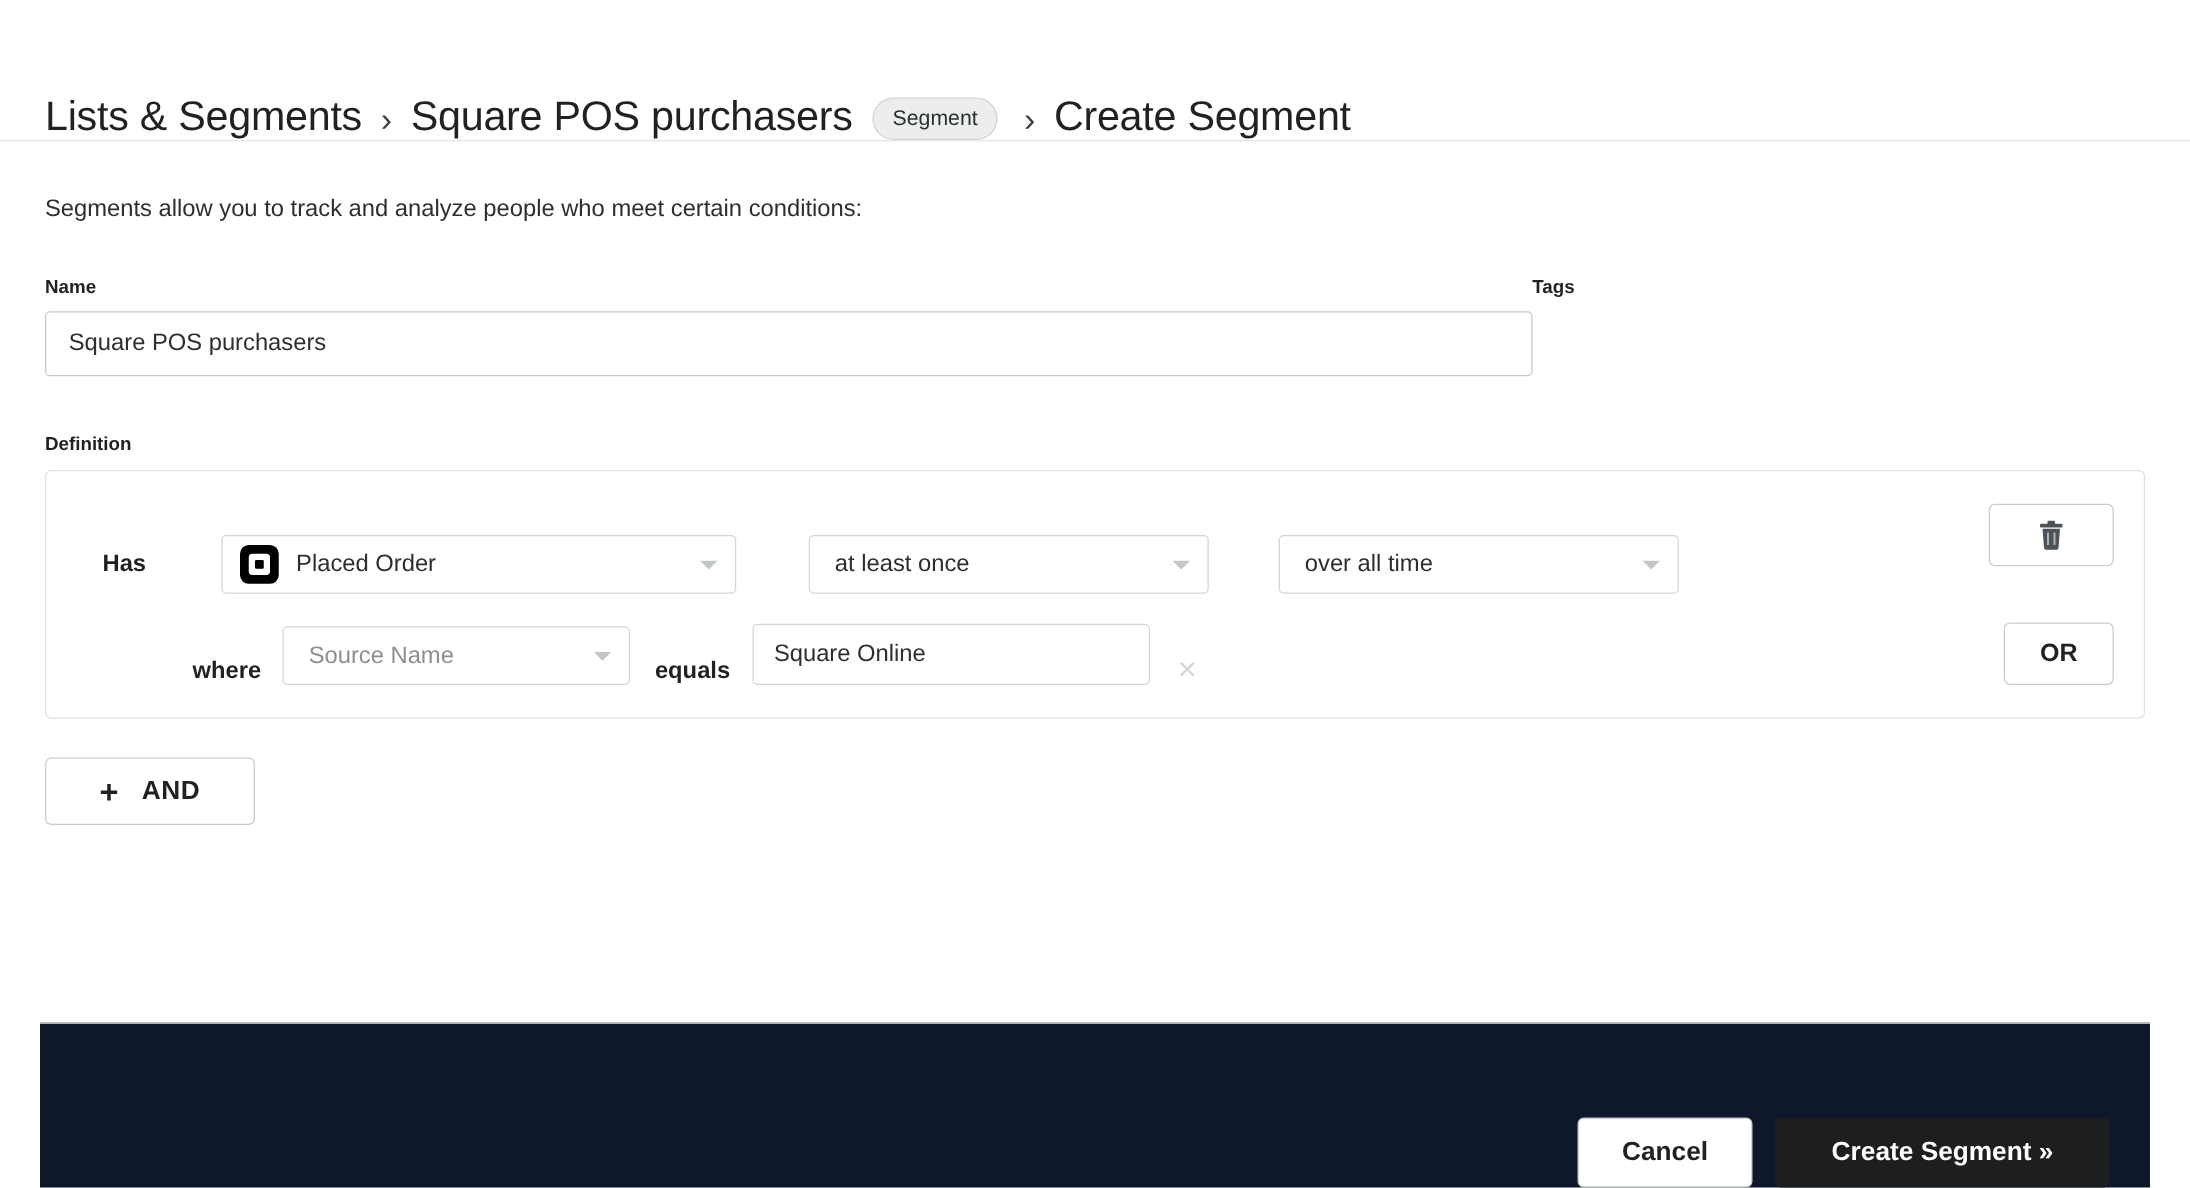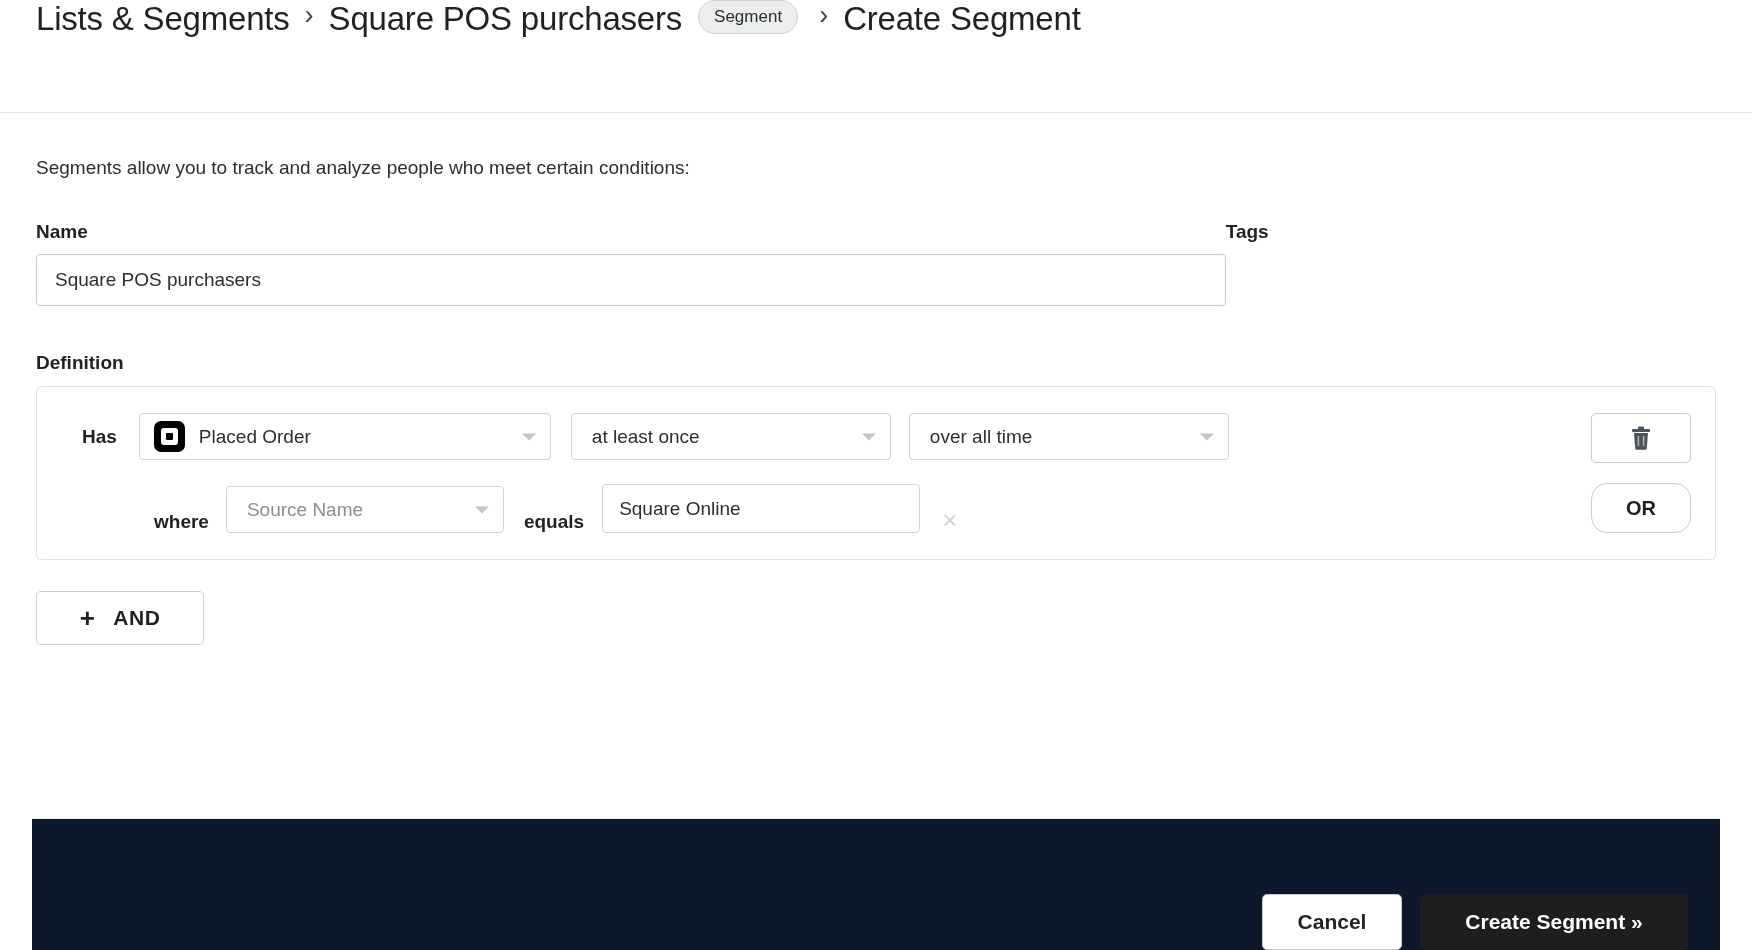--- a/index.html
+++ b/index.html
@@ -12,21 +12,21 @@
     font-family: "Liberation Sans", sans-serif;
     color: #1f2122;
     overflow: hidden;
   }
 
   
   .breadcrumb-bar {
     height: 113px;
     border-bottom: 1px solid #e3e5e5;
     display: flex;
-    align-items: flex-start;
+    align-items: flex-end;
     padding: 0 36px;
   }
   .crumb {
     font-size: 33px;
     font-weight: 400;
     color: #1f2122;
     letter-spacing: -0.2px;
     white-space: nowrap;
   }
   .crumb-link { cursor: pointer; }
@@ -60,21 +60,21 @@
   }
 
   .field-row {
     display: flex;
     margin-top: 42px;
   }
   .field-name { width: 1194px; }
   .field-tags { width: 492px; }
 
   .field-label {
-    font-size: 19px;
+    font-size: 15px;
     font-weight: 700;
     color: #1f2122;
     margin-bottom: 11px;
     display: block;
   }
   .tags-label { margin-bottom: 13px; }
 
   .text-input {
     width: 100%;
     height: 52px;
@@ -140,20 +140,22 @@
     border-left: 7px solid transparent;
     border-right: 7px solid transparent;
     border-top: 7px solid #c3c7c8;
   }
 
   .sel-type { width: 719px; justify-content: flex-start; height: 50px; }
 
   .row-has {
     display: flex;
     align-items: center;
+    margin-top: 25px;
+    gap: 38px;
   }
   .kw {
     font-size: 19px;
     font-weight: 700;
     color: #1f2122;
     white-space: nowrap;
   }
   .sel-metric {
     width: 412px;
     margin-left: 22px;
@@ -231,24 +233,23 @@
     font-family: "Liberation Sans", sans-serif;
     font-weight: 700;
     color: #1f2122;
     cursor: pointer;
   }
 
   .btn-or {
     position: absolute;
     right: 24px;
     bottom: 26px;
-    width: 100px;
+    width: 88px;
     height: 50px;
     font-size: 20px;
-    border-radius: 16px;
   }
   .btn-trash {
     position: absolute;
     right: 24px;
     top: 26px;
     width: 100px;
     height: 50px;
   }
   .trash-icon { display: block; }
 

